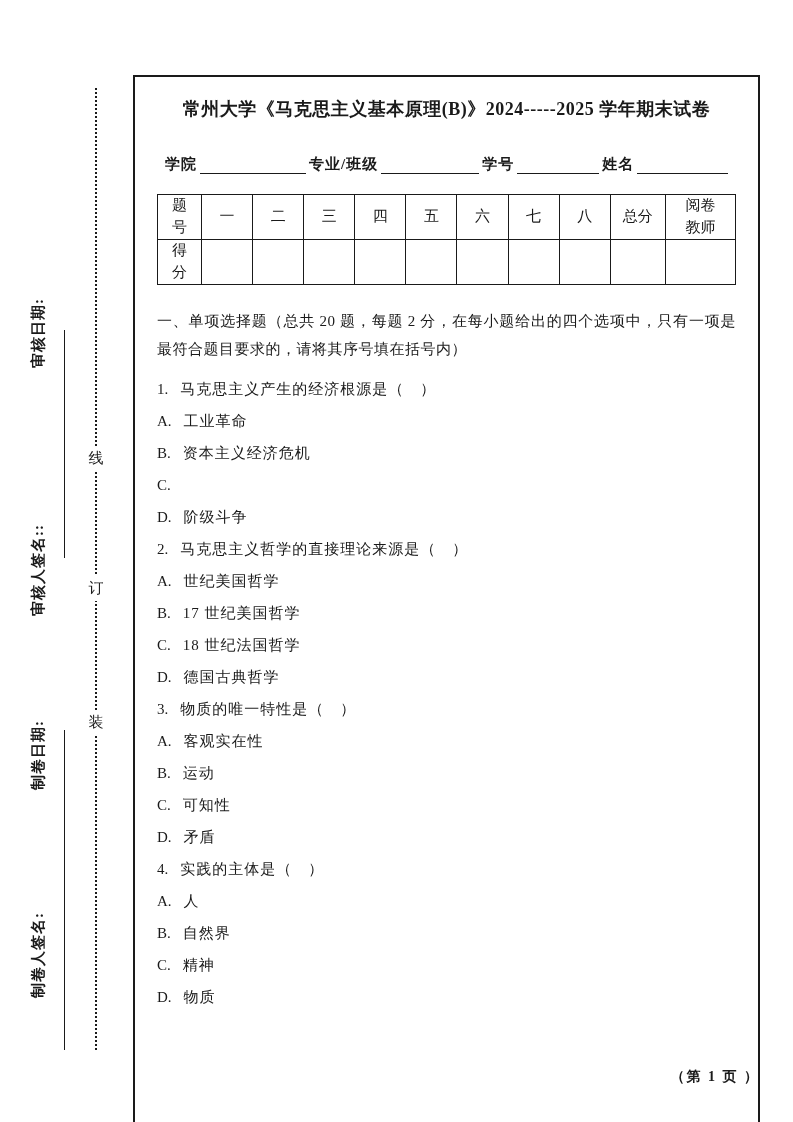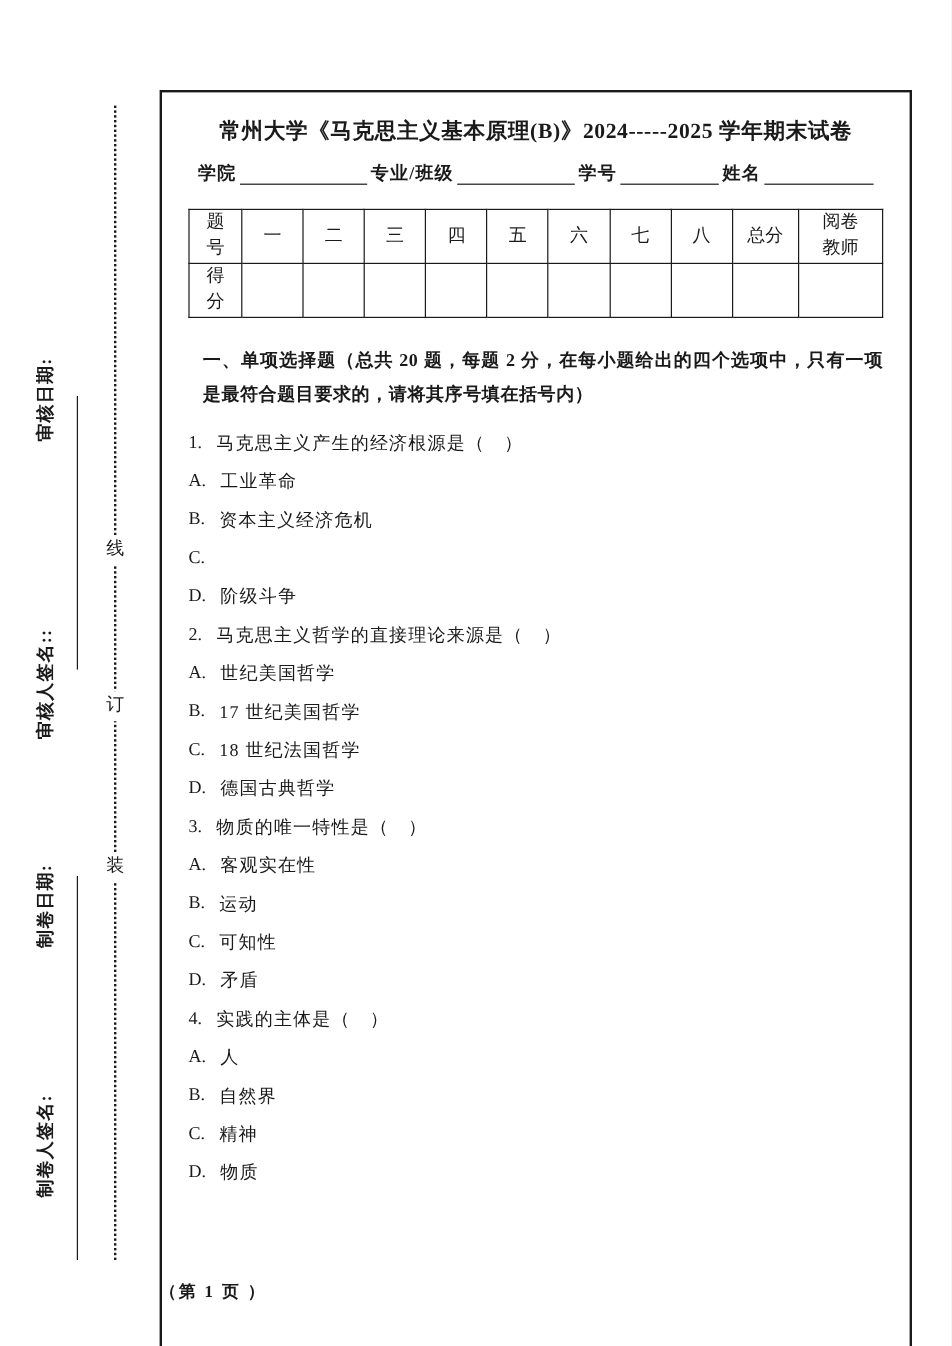--- a/index.html
+++ b/index.html
@@ -76,21 +76,21 @@
     text-align: center;
     font-size: 18px;
     font-weight: bold;
     margin-top: 10px;
     letter-spacing: 2px;
   }
 
   .info-row {
     display: flex;
     align-items: flex-end;
-    margin-top: 10px;
+    margin-top: 30px;
     padding: 0 8px;
     font-size: 15px;
     gap: 3px;
   }
   .info-row .lbl { white-space: nowrap; font-weight: bold; letter-spacing: 1px; }
   .blank { border-bottom: 1.5px solid #1a1a1a; height: 19px; }
   .b1 { width: 106px; }
   .b2 { width: 98px; }
   .b3 { width: 82px; }
   .b4 { flex: 1; }
@@ -115,41 +115,40 @@
   .c-grader { width: 70px; }
   .rowhead-text { display: inline-block; max-width: 1.3em; line-height: 1.45; }
   .grader-text  { display: inline-block; max-width: 2.4em; line-height: 1.45; }
 
   .instructions {
     margin-top: 22px;
     font-size: 15px;
     line-height: 1.9;
     text-align: justify;
     letter-spacing: 0.5px;
-    font-weight: 700;
-    margin-left: 12px;
+    font-weight: 400;
   }
 
   .questions { margin-top: 10px; }
   .qline {
     height: 32px;
     display: flex;
     align-items: center;
     font-size: 15px;
     letter-spacing: 1px;
     white-space: nowrap;
   }
   .qline .num { margin-right: 12px; letter-spacing: 0; }
 
   .page-footer {
     position: absolute;
     left: 133px;
     width: 627px;
     top: 1068px;
-    text-align: left;
+    text-align: right;
     font-size: 14px;
     font-weight: 600;
     letter-spacing: 2px;
   }
 </style>
 </head>
 <body>
 
 <div class="page">
 

